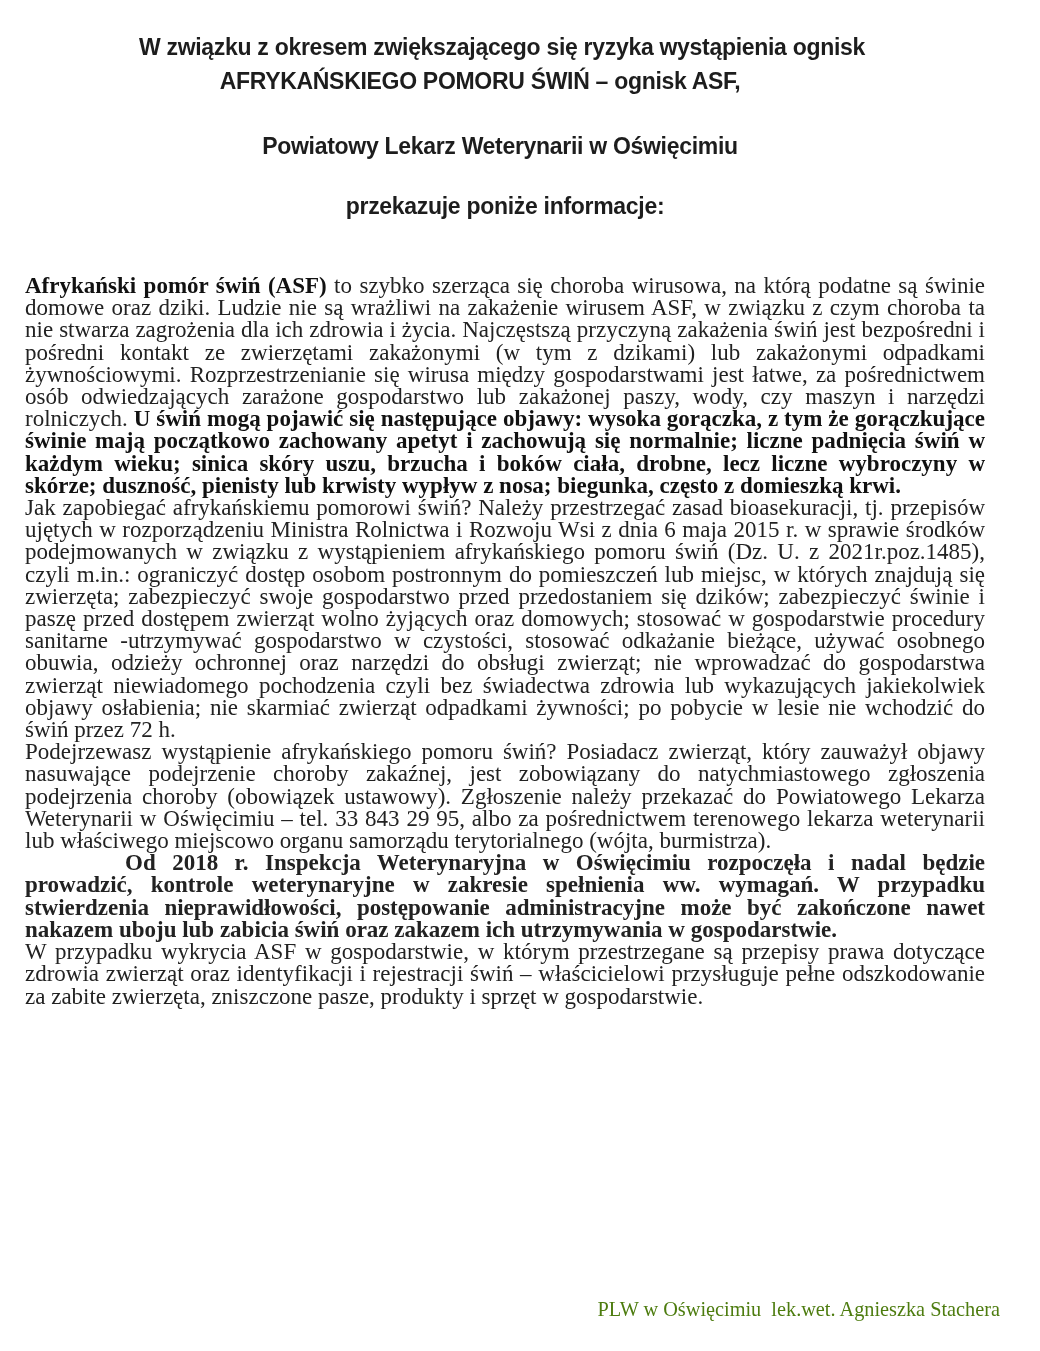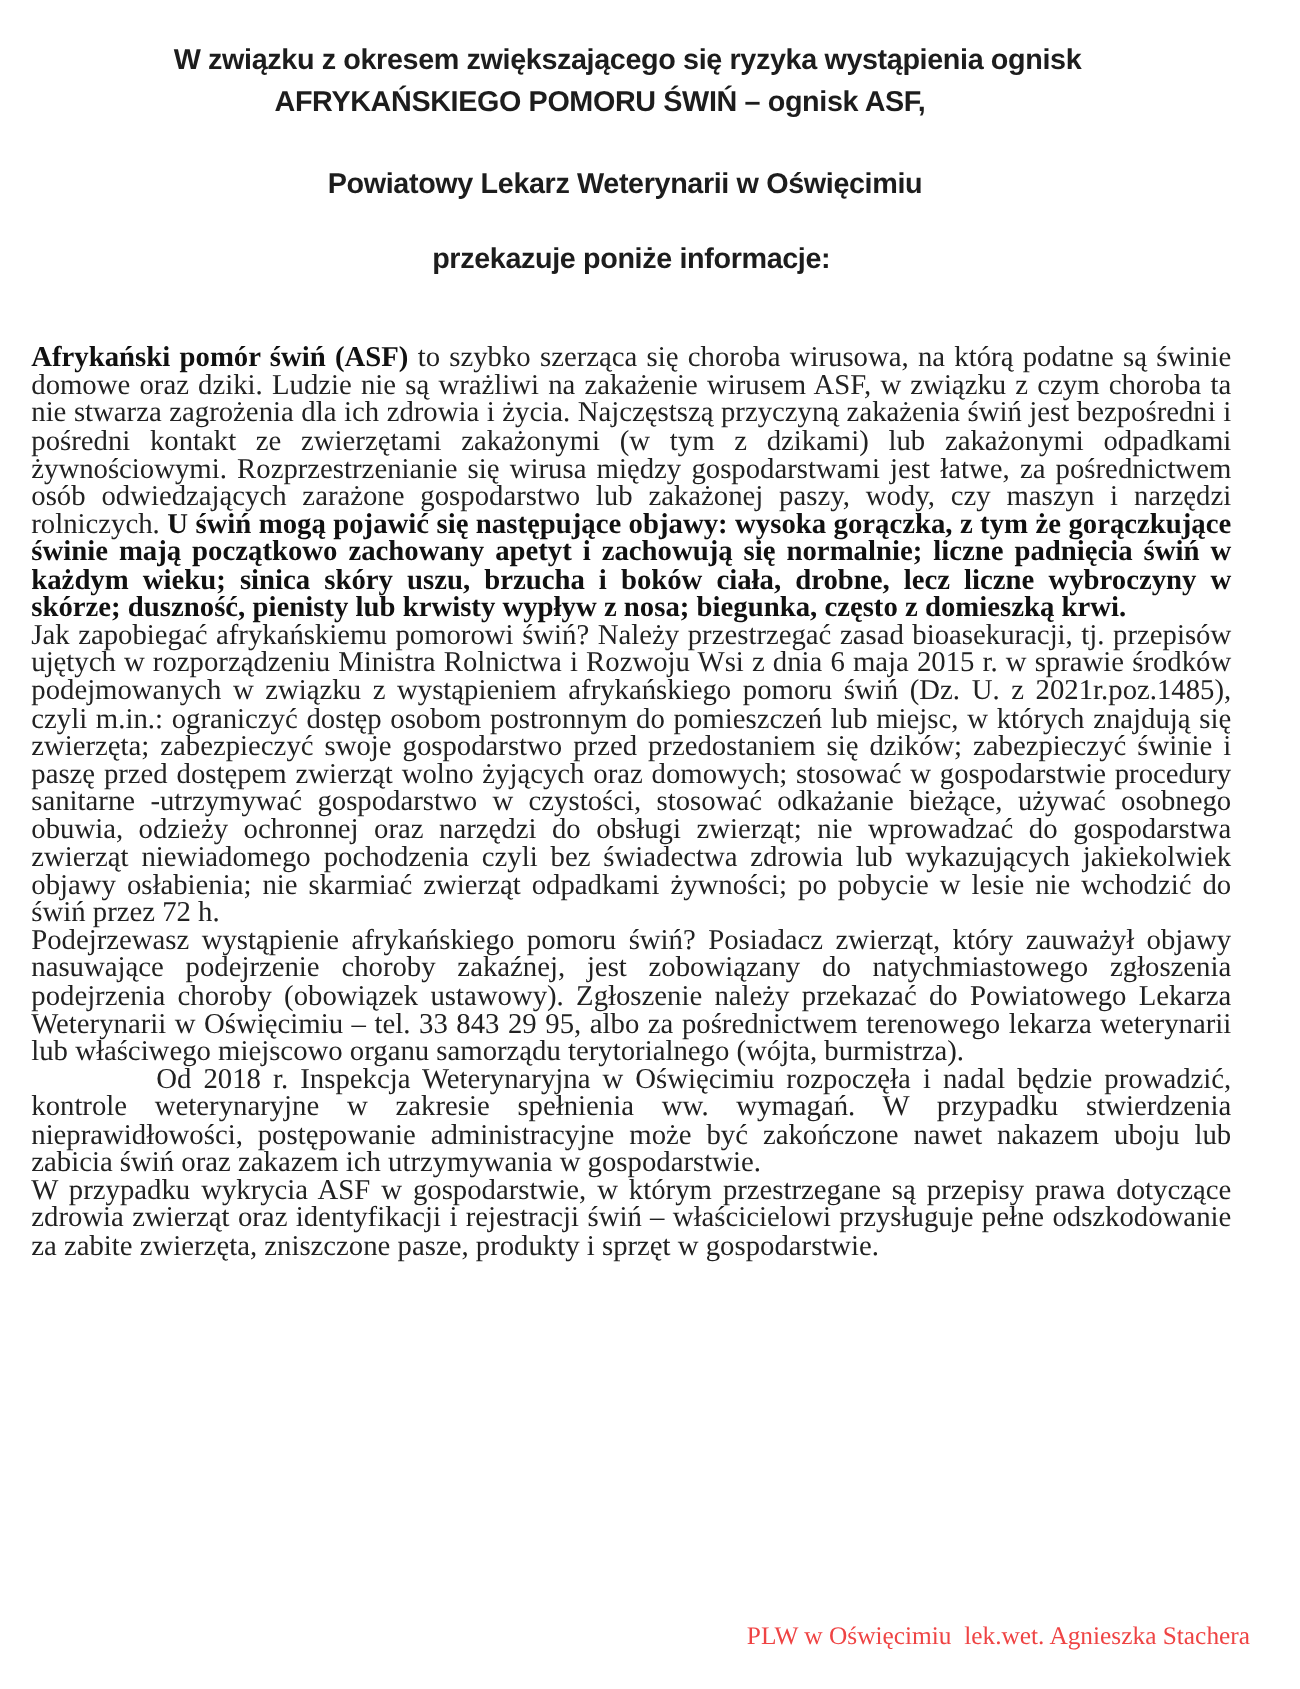--- a/index.html
+++ b/index.html
@@ -15,24 +15,24 @@
   .h3 { top: 133px; left: -20px; }
   .h4 { top: 193px; left: -15px; }
   .body {
     position: absolute; left: 25px; top: 242px; width: 960px;
     font-family: "Liberation Serif", serif; font-size: 23px;
     line-height: 22.2px; text-align: justify; color: #222; margin-top: 33px;
   }
   .body p { margin: 0; }
   .b { font-weight: bold; color: #111; }
   .u { text-decoration-thickness: 1.5px; text-underline-offset: 3px; }
-  .indent { text-indent: 100px; }
+  .indent { text-indent: 100px; font-weight: bold; }
   .sig {
     position: absolute; right: 40px; top: 1298px;
-    font-family: "Liberation Serif", serif; font-size: 20.3px; color: #ef4444;
+    font-family: "Liberation Serif", serif; font-size: 20.3px; color: #4d7c0f;
     white-space: pre;
   }
 </style>
 </head>
 <body>
 
 <div class="page">
   <div class="head h1">W związku z okresem zwiększającego się ryzyka wystąpienia ognisk</div>
   <div class="head h2">AFRYKAŃSKIEGO POMORU ŚWIŃ – ognisk ASF,</div>
   <div class="head h3">Powiatowy Lekarz Weterynarii w Oświęcimiu</div>

